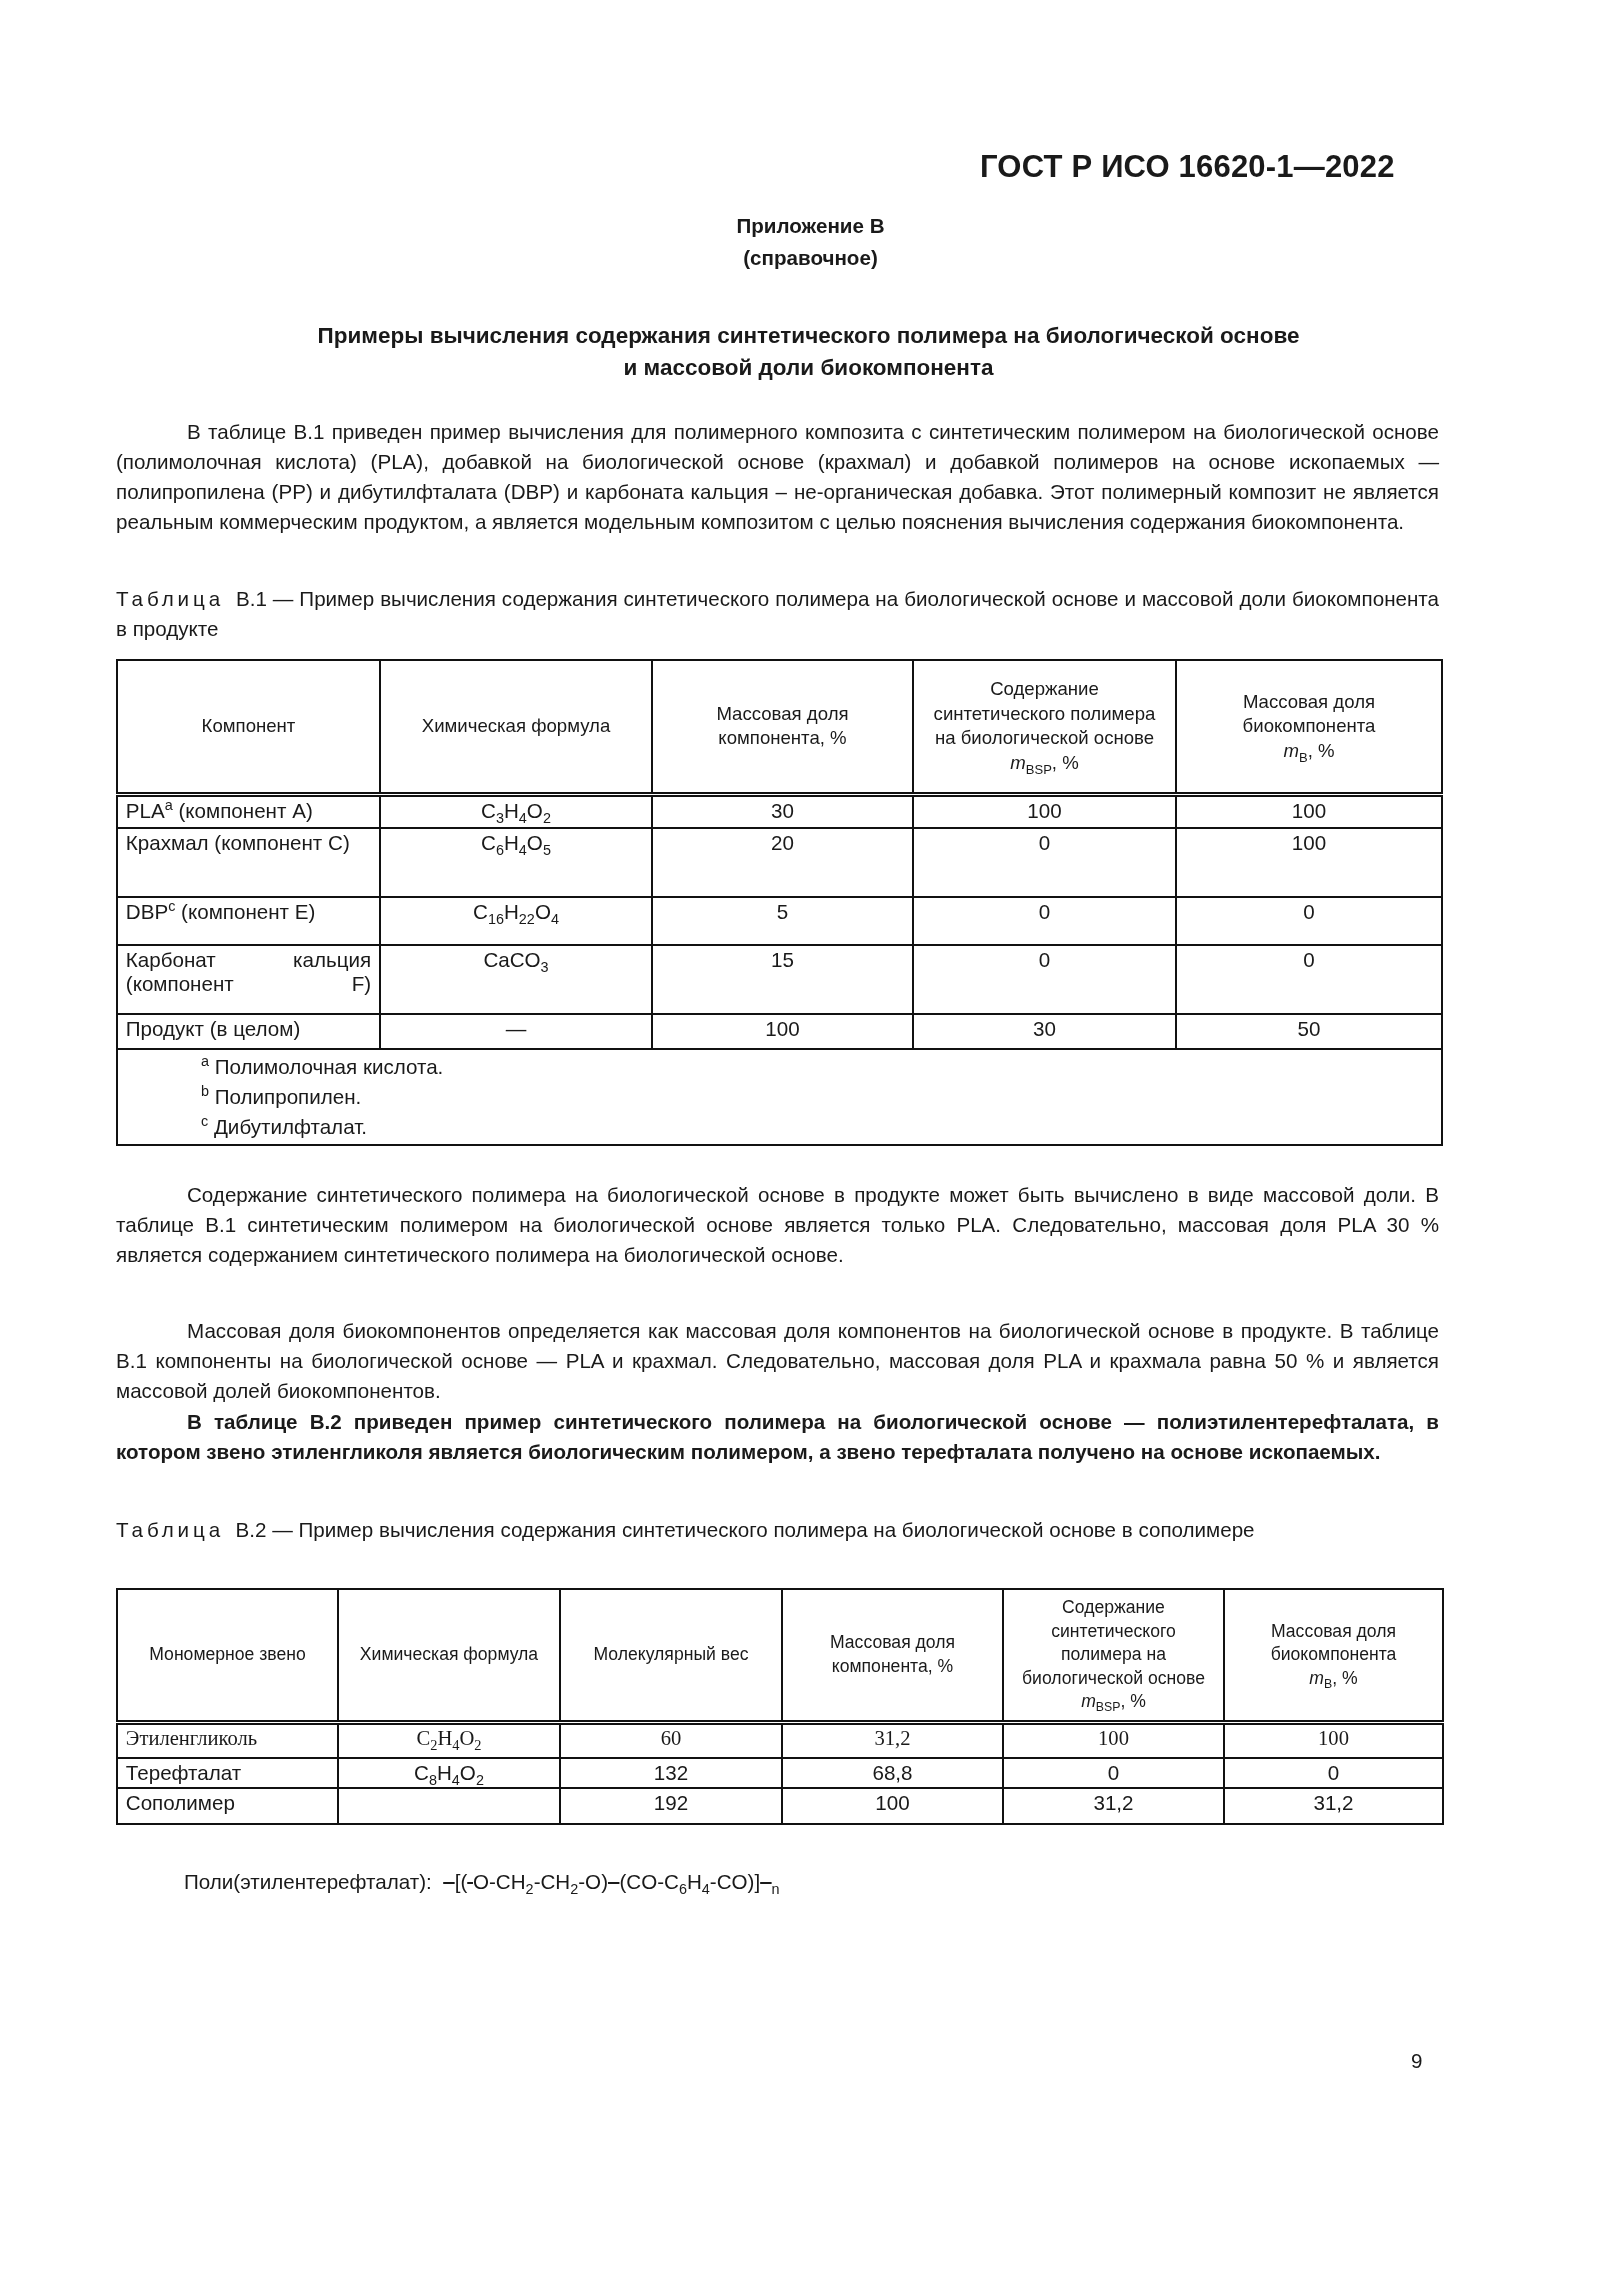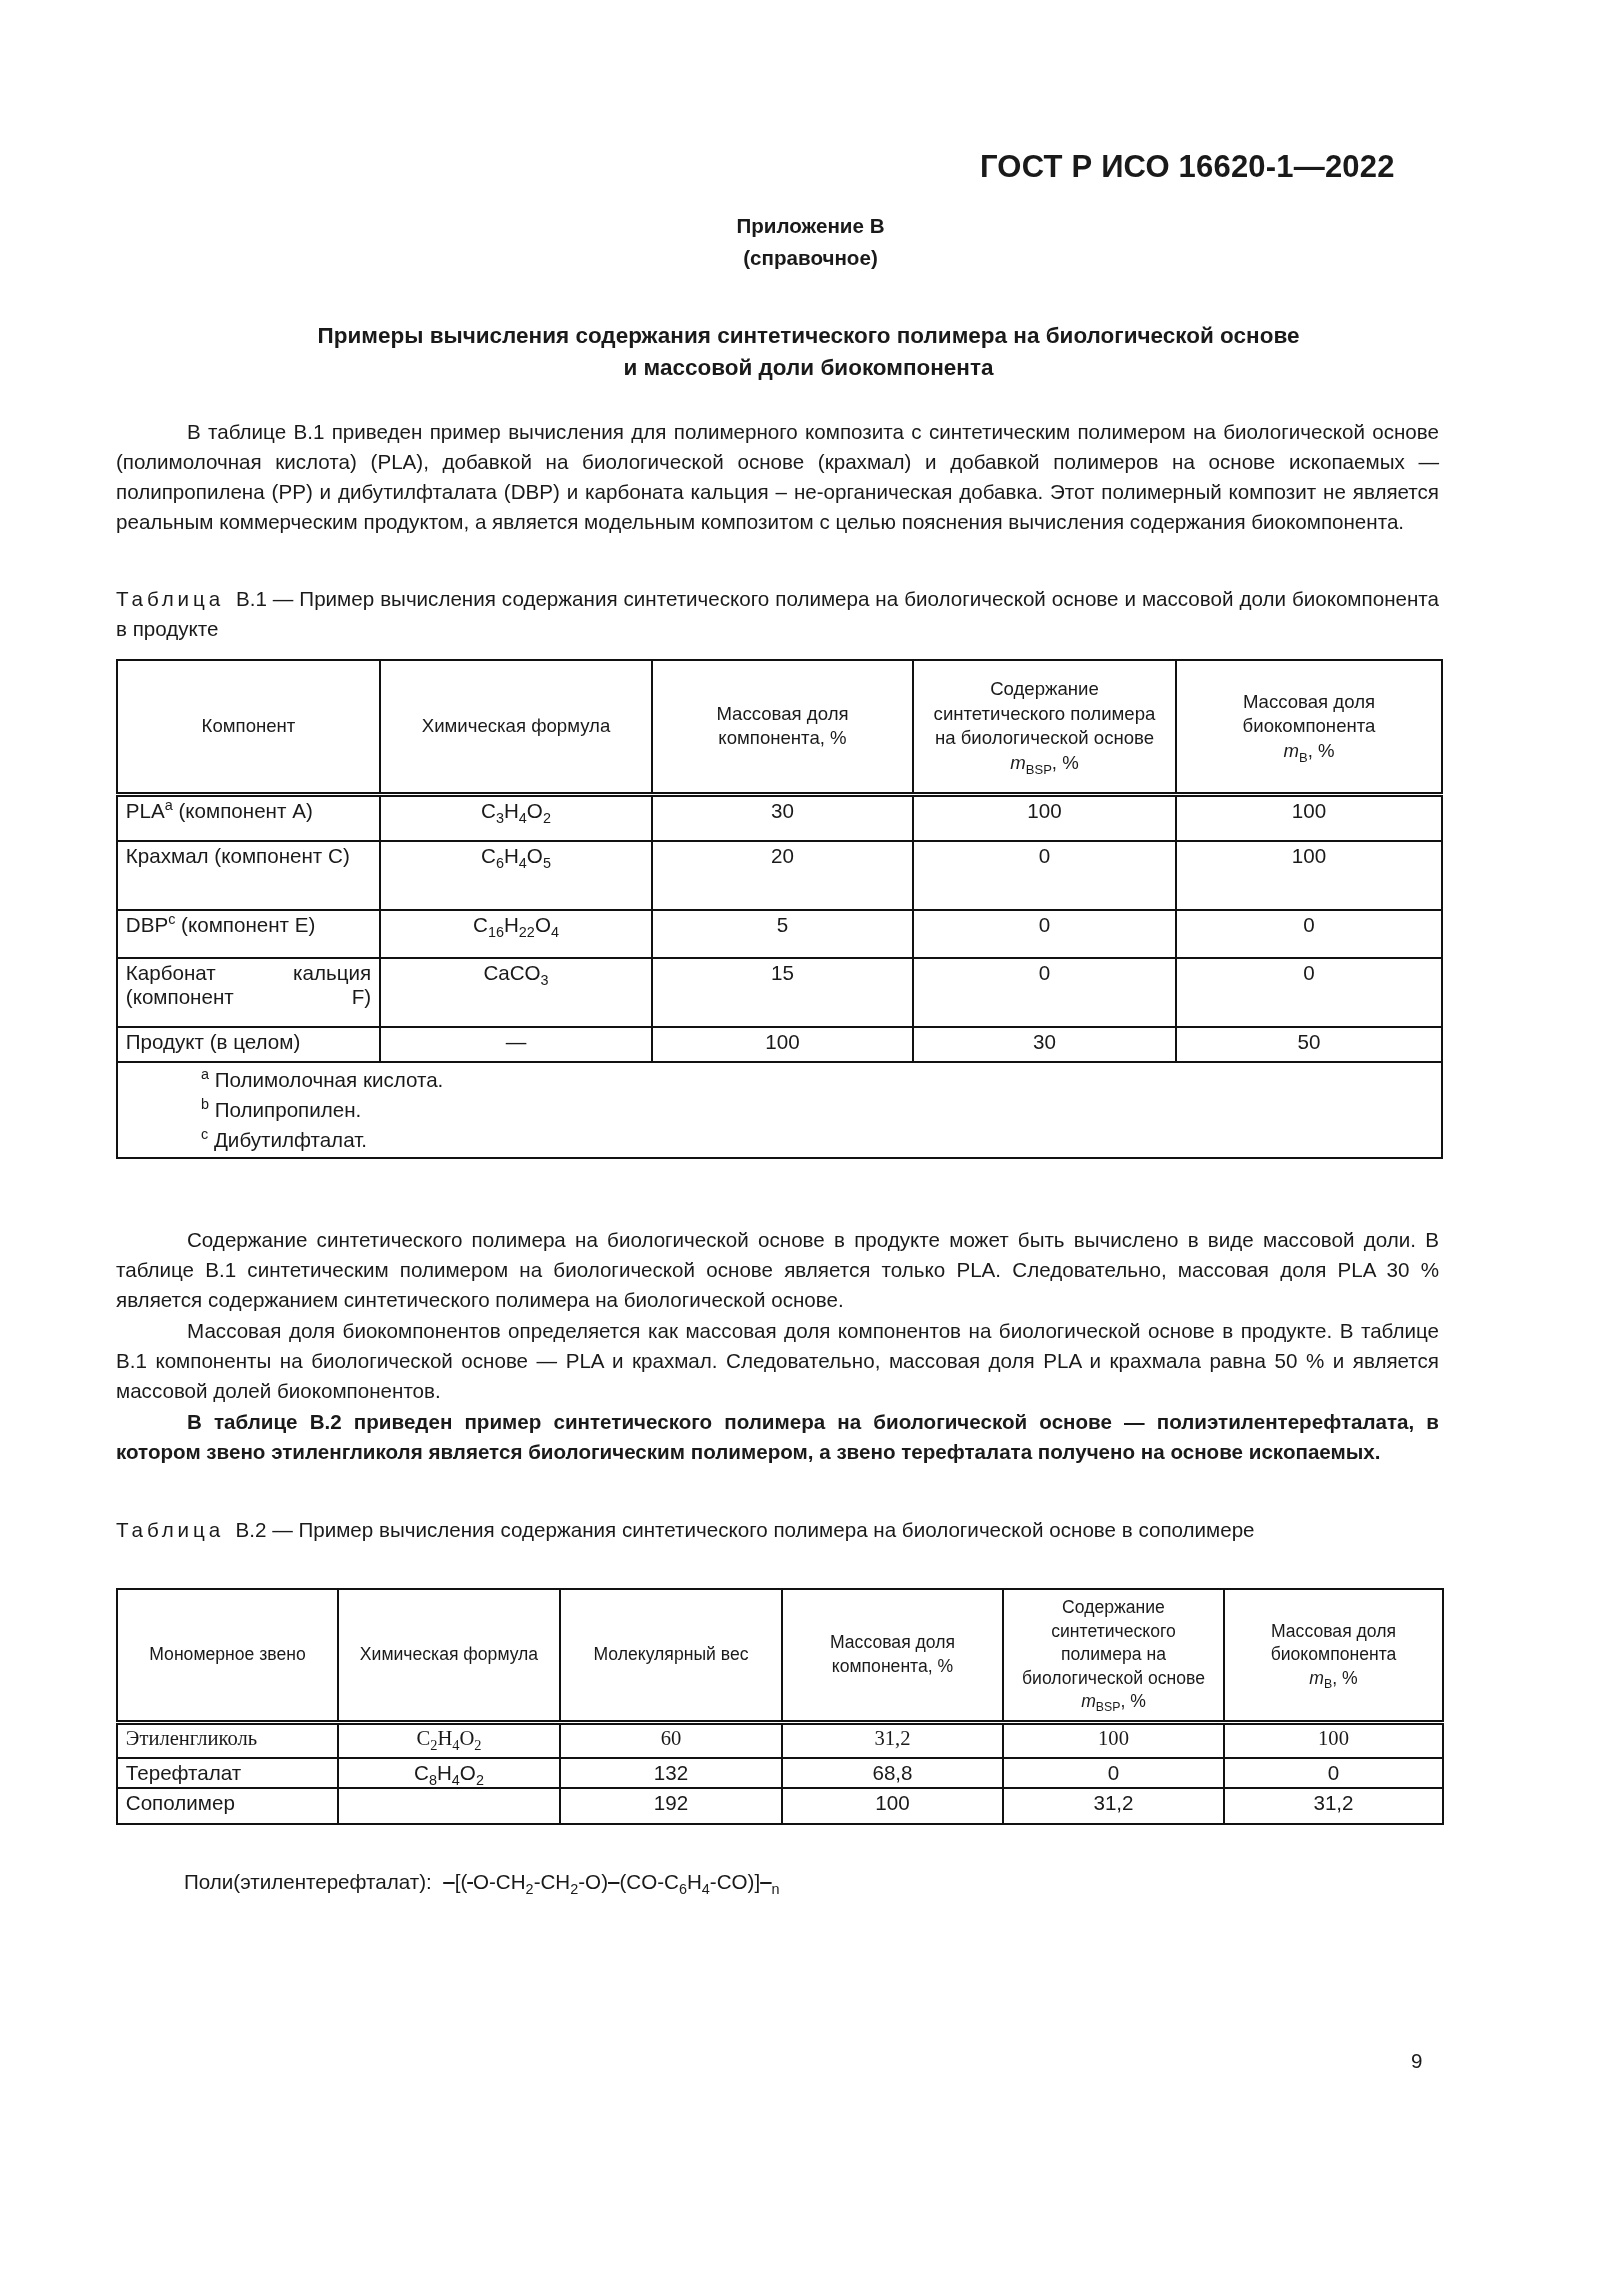--- a/index.html
+++ b/index.html
@@ -86,21 +86,21 @@
       <span>Содержание синтетического полимера на биологической основе</span><br>
       <span class="ital">m</span><sub>BSP</sub><span>, %</span>
     </th>
     <th>
       <span>Массовая доля биокомпонента</span><br>
       <span class="ital">m</span><sub>B</sub><span>, %</span>
     </th>
   </tr>
   </tbody>
     <tbody id="t1-body">
-      <tr style="height: 47px;">
+      <tr style="height: 34px;">
         <td class="left"><span><span>PLA</span><sup>a</sup><span> (компонент А)</span></span></td>
         <td><span><span>C</span><sub>3</sub><span>H</span><sub>4</sub><span>O</span><sub>2</sub></span></td>
         <td>30</td>
         <td>100</td>
         <td>100</td>
       </tr>
       <tr style="height: 69px;">
         <td class="left"><span><span>Крахмал (компонент С)</span></span></td>
         <td><span><span>C</span><sub>6</sub><span>H</span><sub>4</sub><span>O</span><sub>5</sub></span></td>
         <td>20</td>
@@ -133,21 +133,21 @@
       <tr>
     <td colspan="5" class="notes" id="t1-notes">
           <div><sup>a</sup><span> Полимолочная кислота.</span></div>
           <div><sup>b</sup><span> Полипропилен.</span></div>
           <div><sup>c</sup><span> Дибутилфталат.</span></div>
         </td>
   </tr>
 </tbody>
   </table>
 
-<div class="abs para" style="top:1225px;">
+<div class="abs para" style="top:1180px;">
   <span class="indent"></span><span>Содержание синтетического полимера на биологической основе в продукте может быть вычислено в виде массовой доли. В таблице В.1 синтетическим полимером на биологической основе является только PLA. Следовательно, массовая доля PLA 30 % является содержанием синтетического полимера на биологической основе.</span>
 </div>
 <div class="abs para" style="top:1316px;">
   <span class="indent"></span><span>Массовая доля биокомпонентов определяется как массовая доля компонентов на биологической основе в продукте. В таблице В.1 компоненты на биологической основе — PLA и крахмал. Следовательно, массовая доля PLA и крахмала равна 50 % и является массовой долей биокомпонентов.</span>
 </div>
 <div class="abs para" style="top:1407px;font-weight:bold;">
   <span class="indent"></span><span>В таблице В.2 приведен пример синтетического полимера на биологической основе — полиэтилентерефталата, в котором звено этиленгликоля является биологическим полимером, а звено терефталата получено на основе ископаемых.</span>
 </div>
 
 <div class="abs caption" style="top:1515px;">

